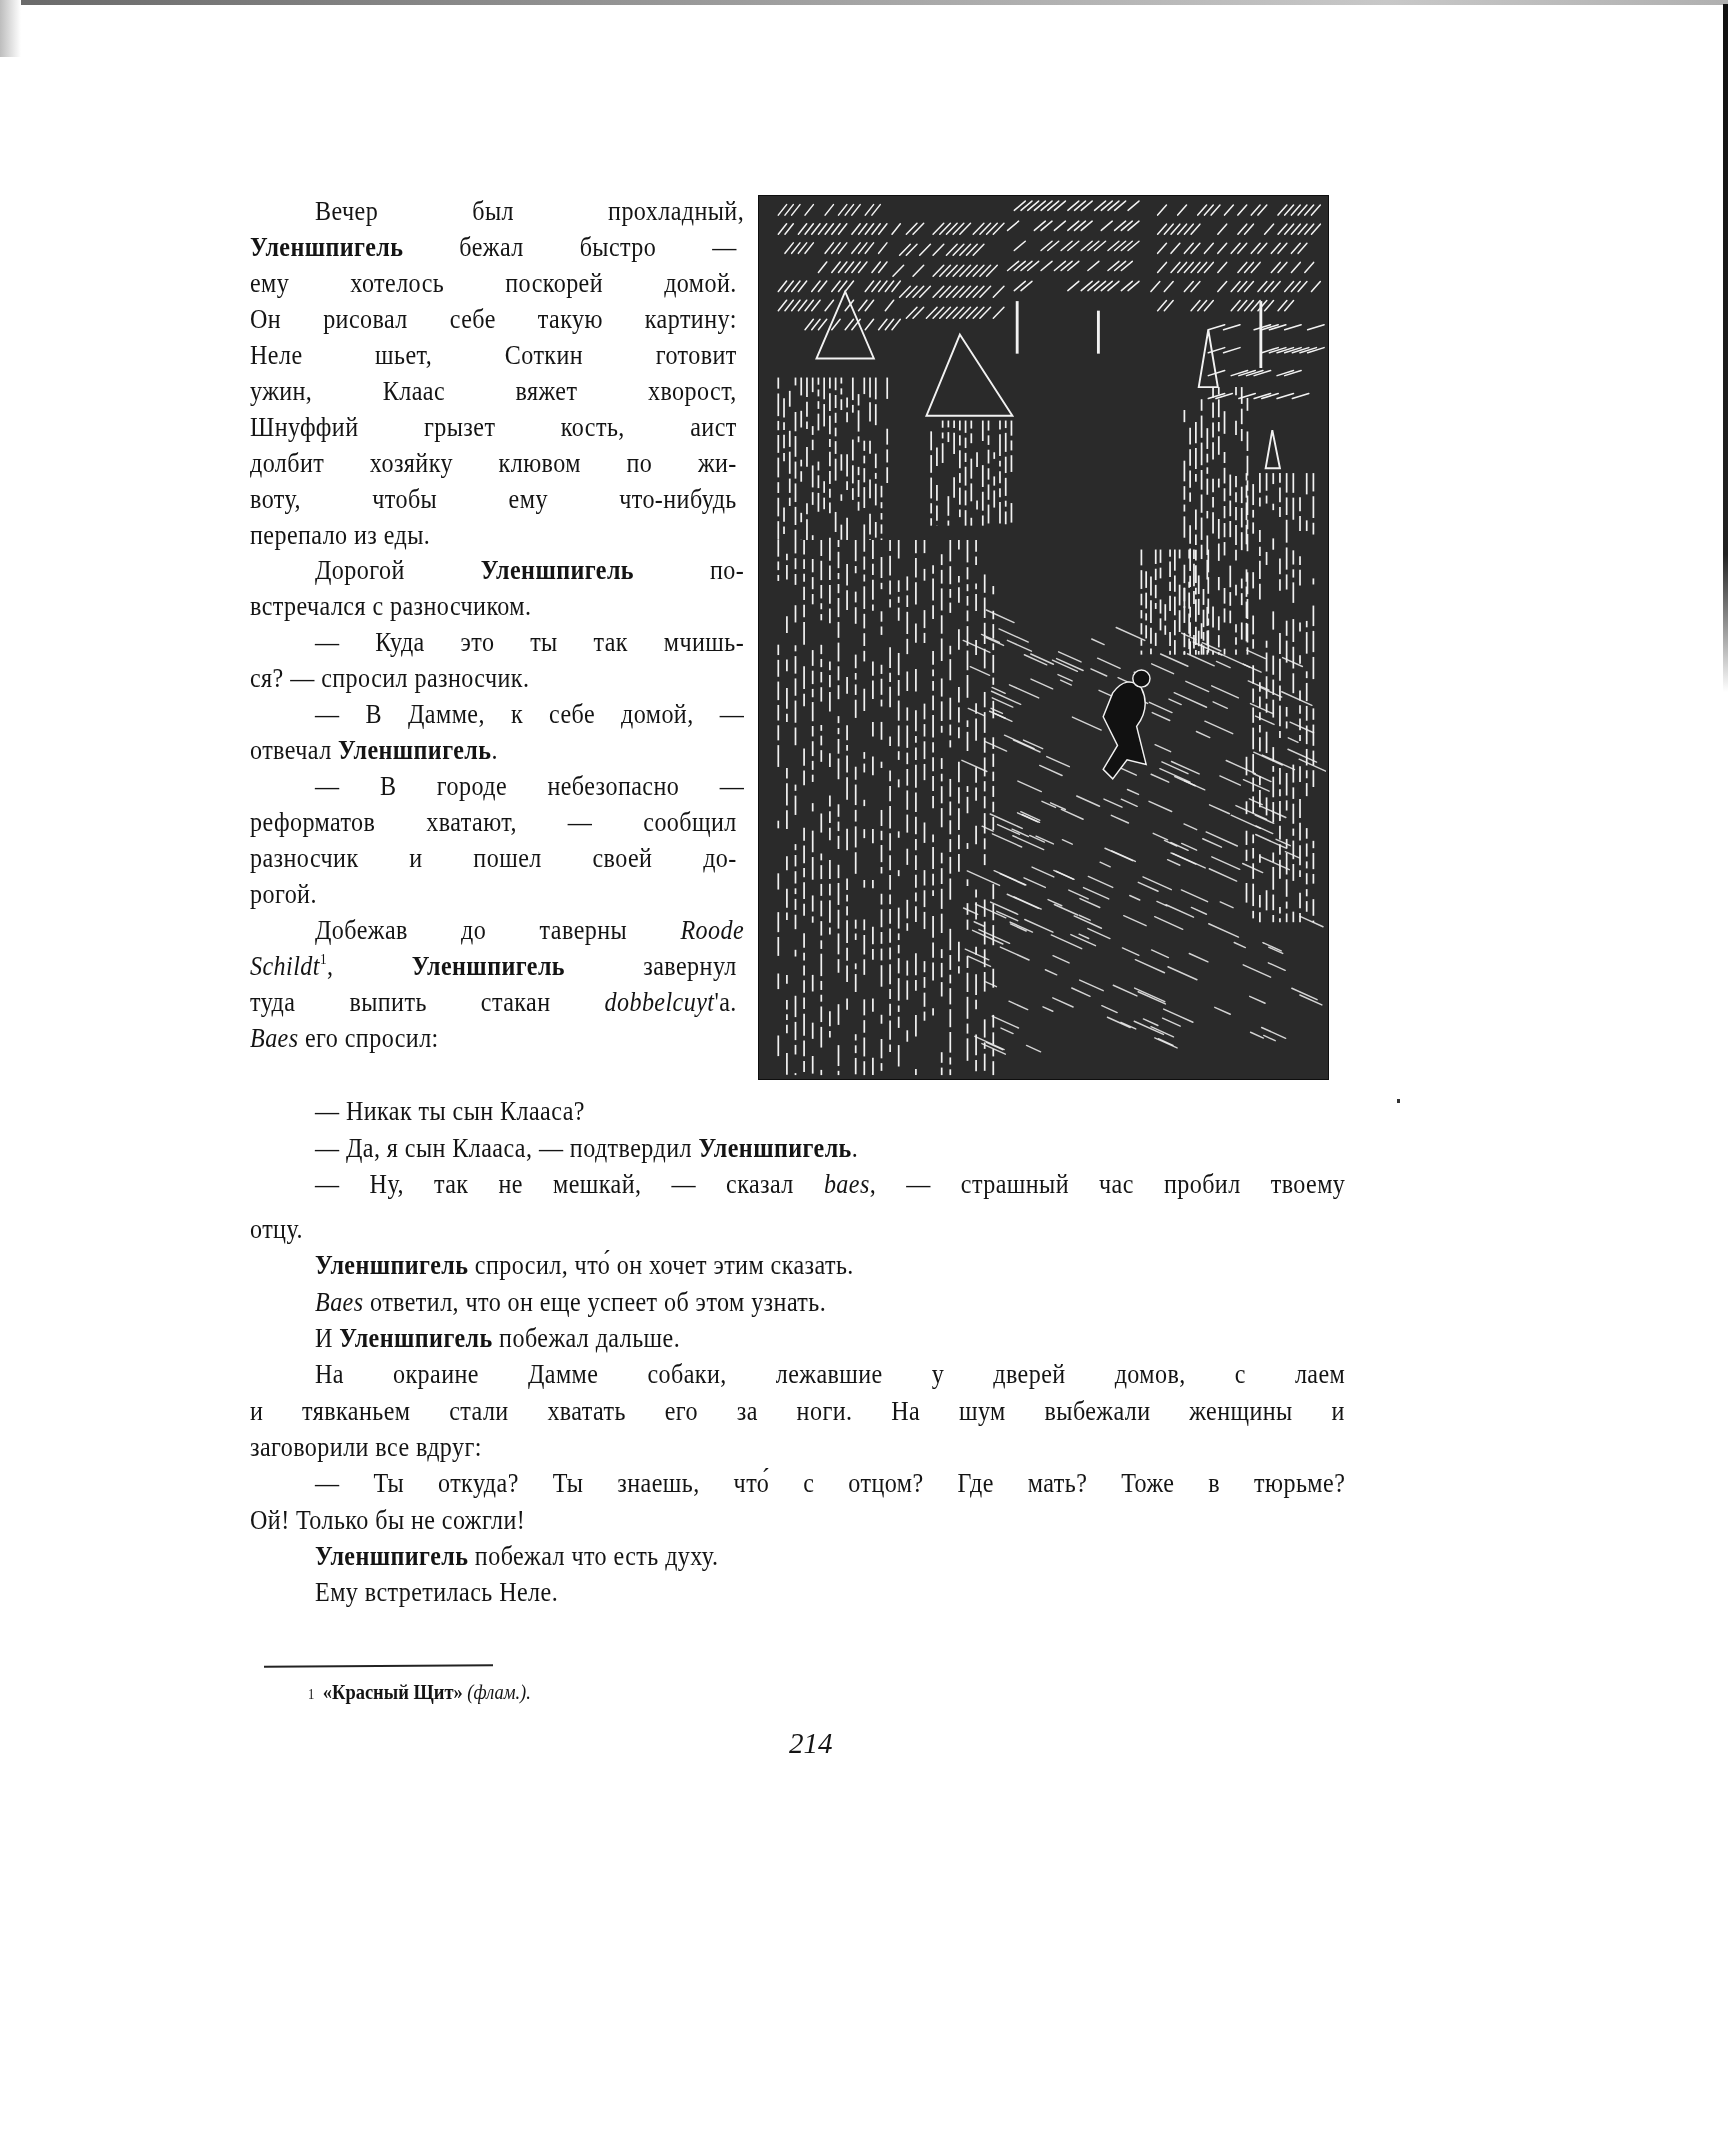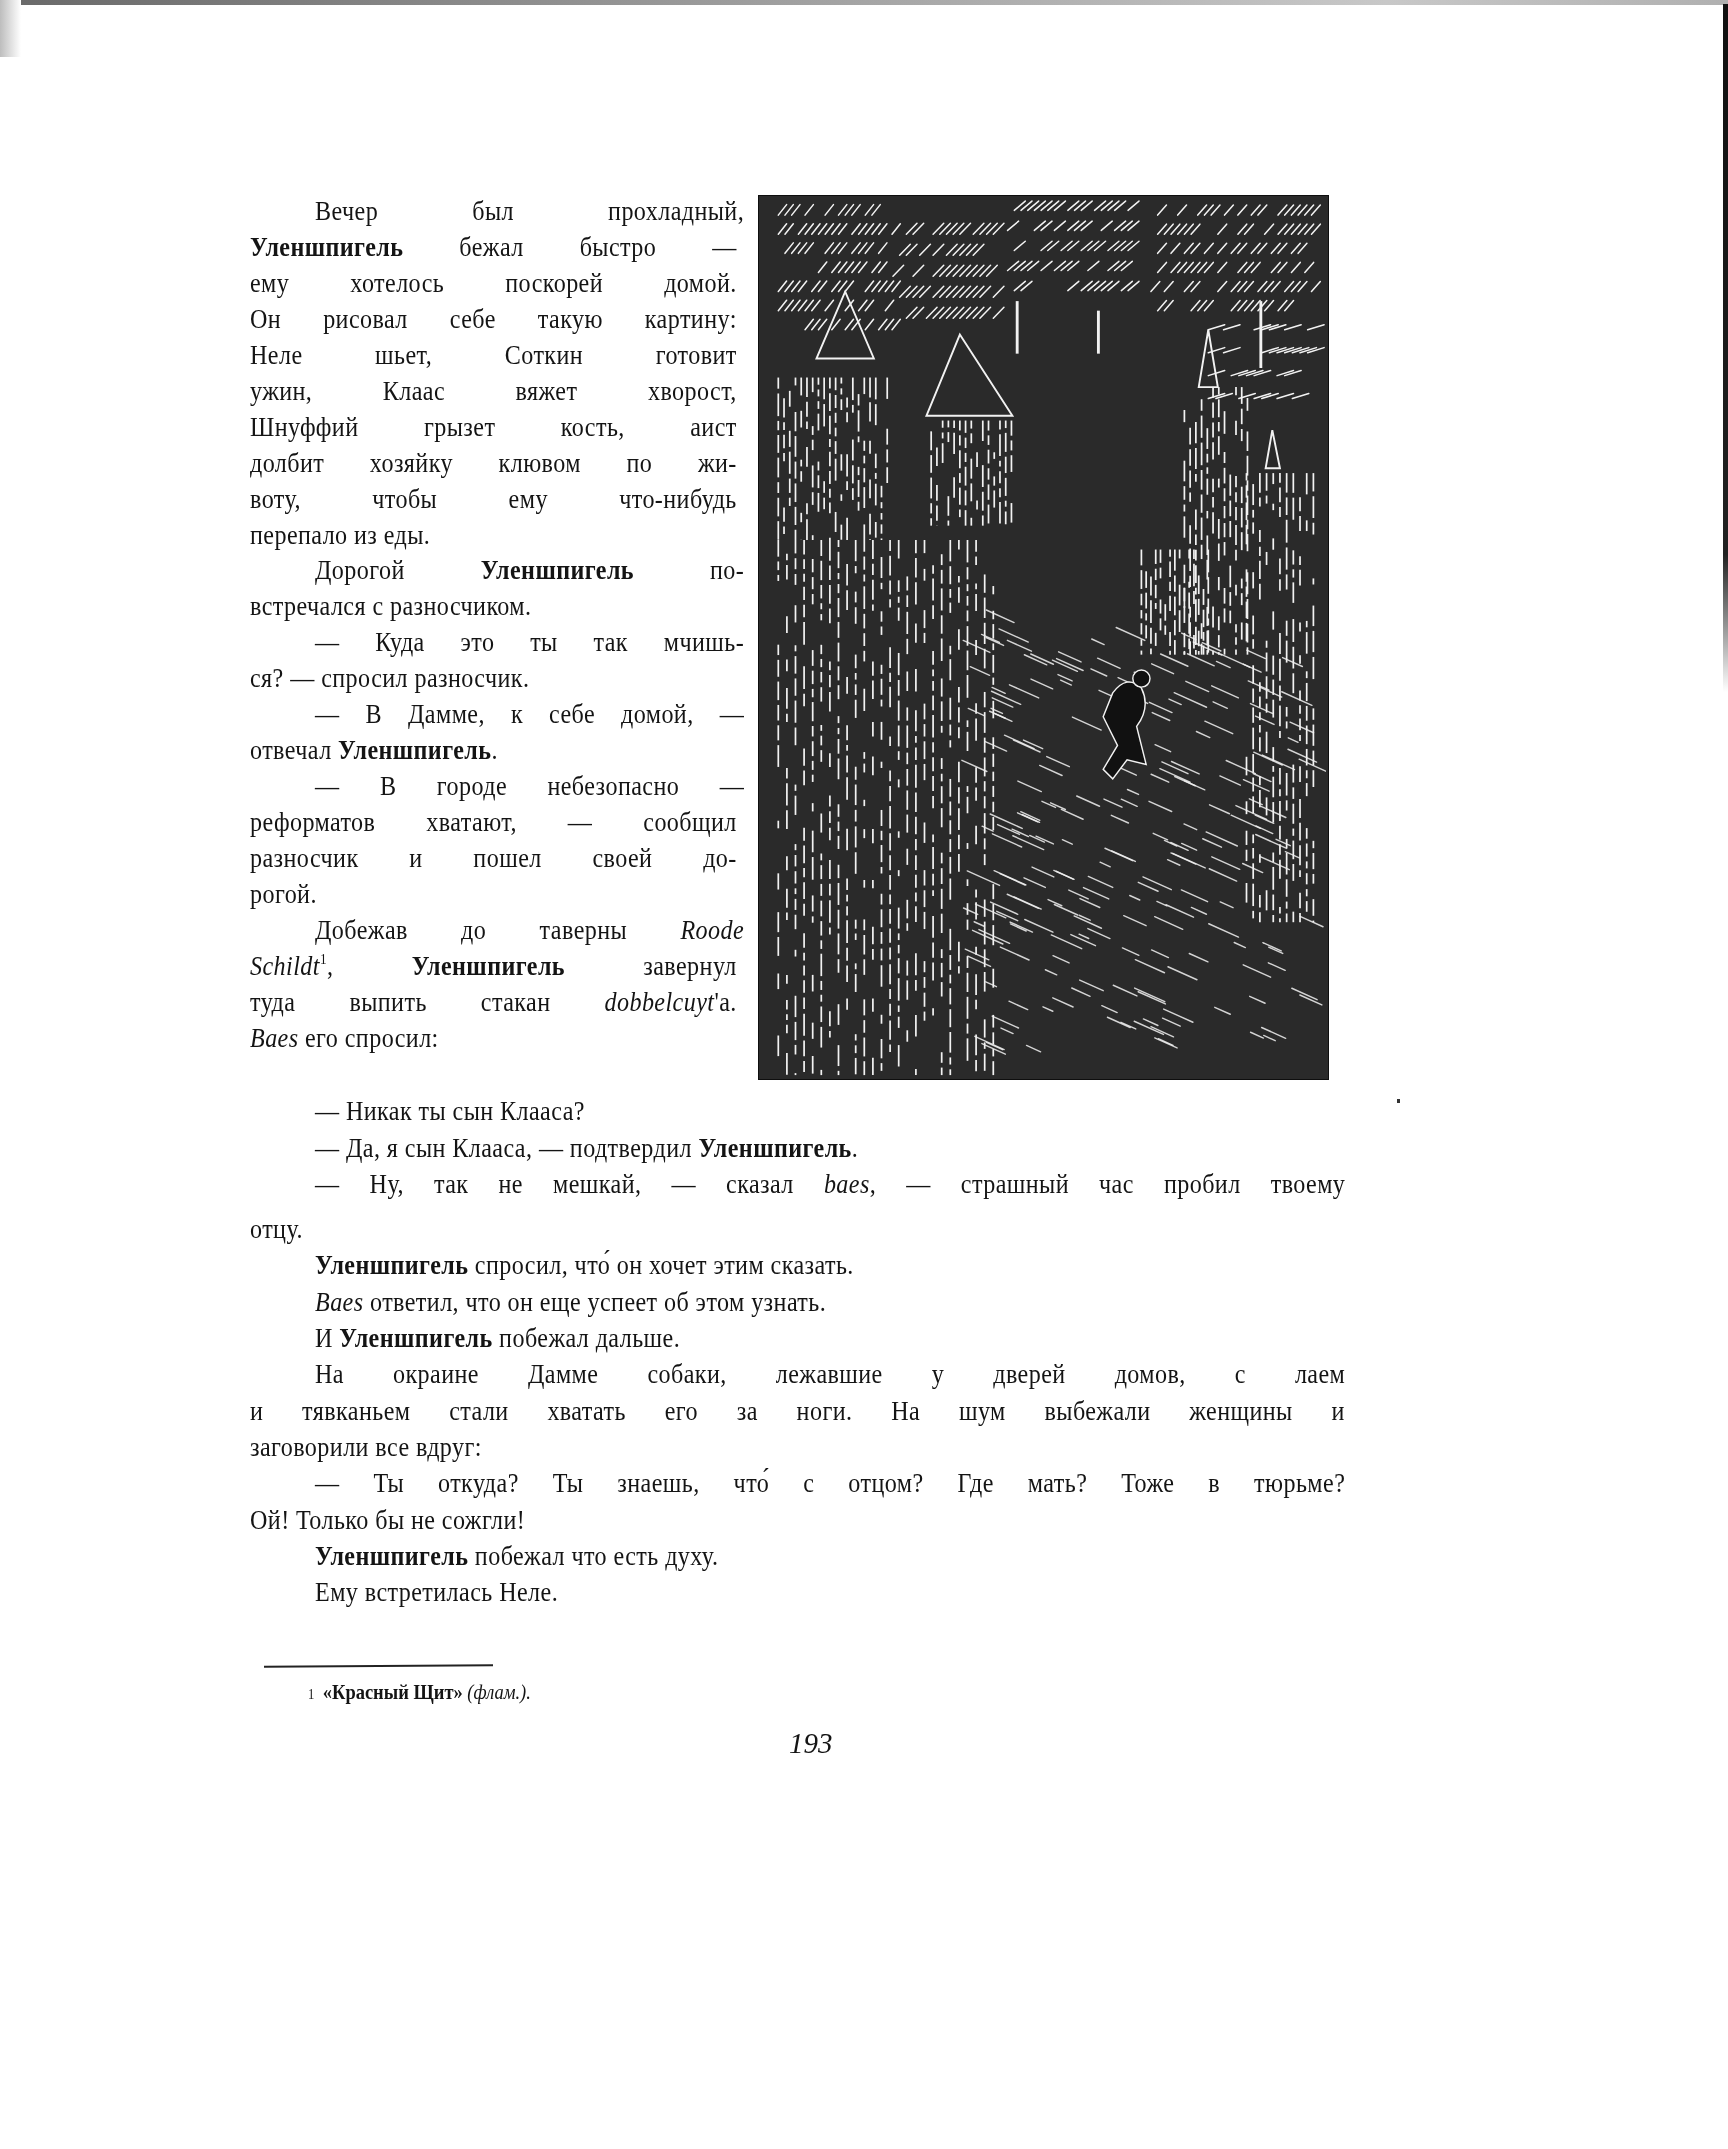--- a/index.html
+++ b/index.html
@@ -1700,15 +1700,15 @@
       <path d="M370,520 q15,-20 30,-5 q10,20 -5,40 l10,40 l-20,-5 l-15,20 l-10,-10 l15,-25 l-15,-30 z" fill="#111" stroke="#f2f2f2" stroke-width="1.5"></path>
       <circle cx="400" cy="505" r="9" fill="#111" stroke="#f2f2f2" stroke-width="1.5"></circle>
     </svg>
 </div>
 
 <div class="footnote-rule"></div>
 <div class="footnote">
   <span class="mark">1</span><b>«Красный Щит»</b> <i>(флам.).</i>
 </div>
 
-<div class="page-number">193</div>
+<div class="page-number">214</div>
 <div class="speck"></div>
 
 
 </body></html>

